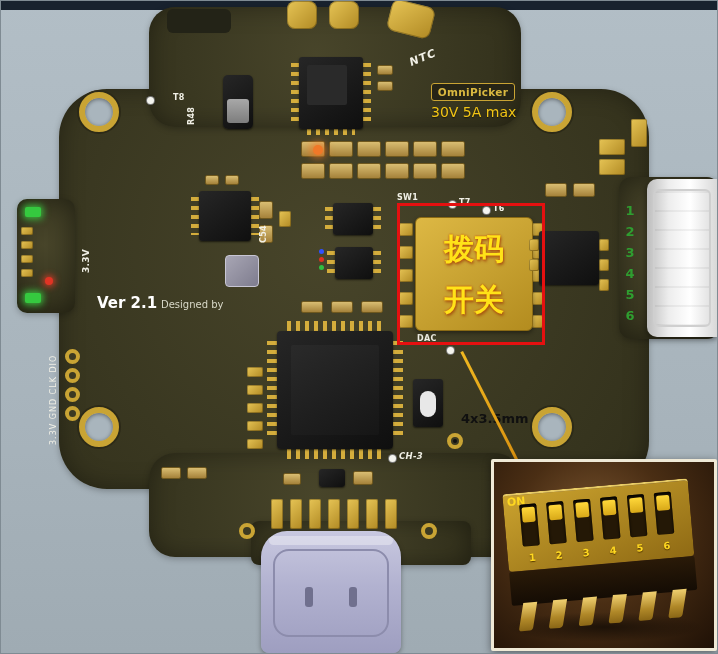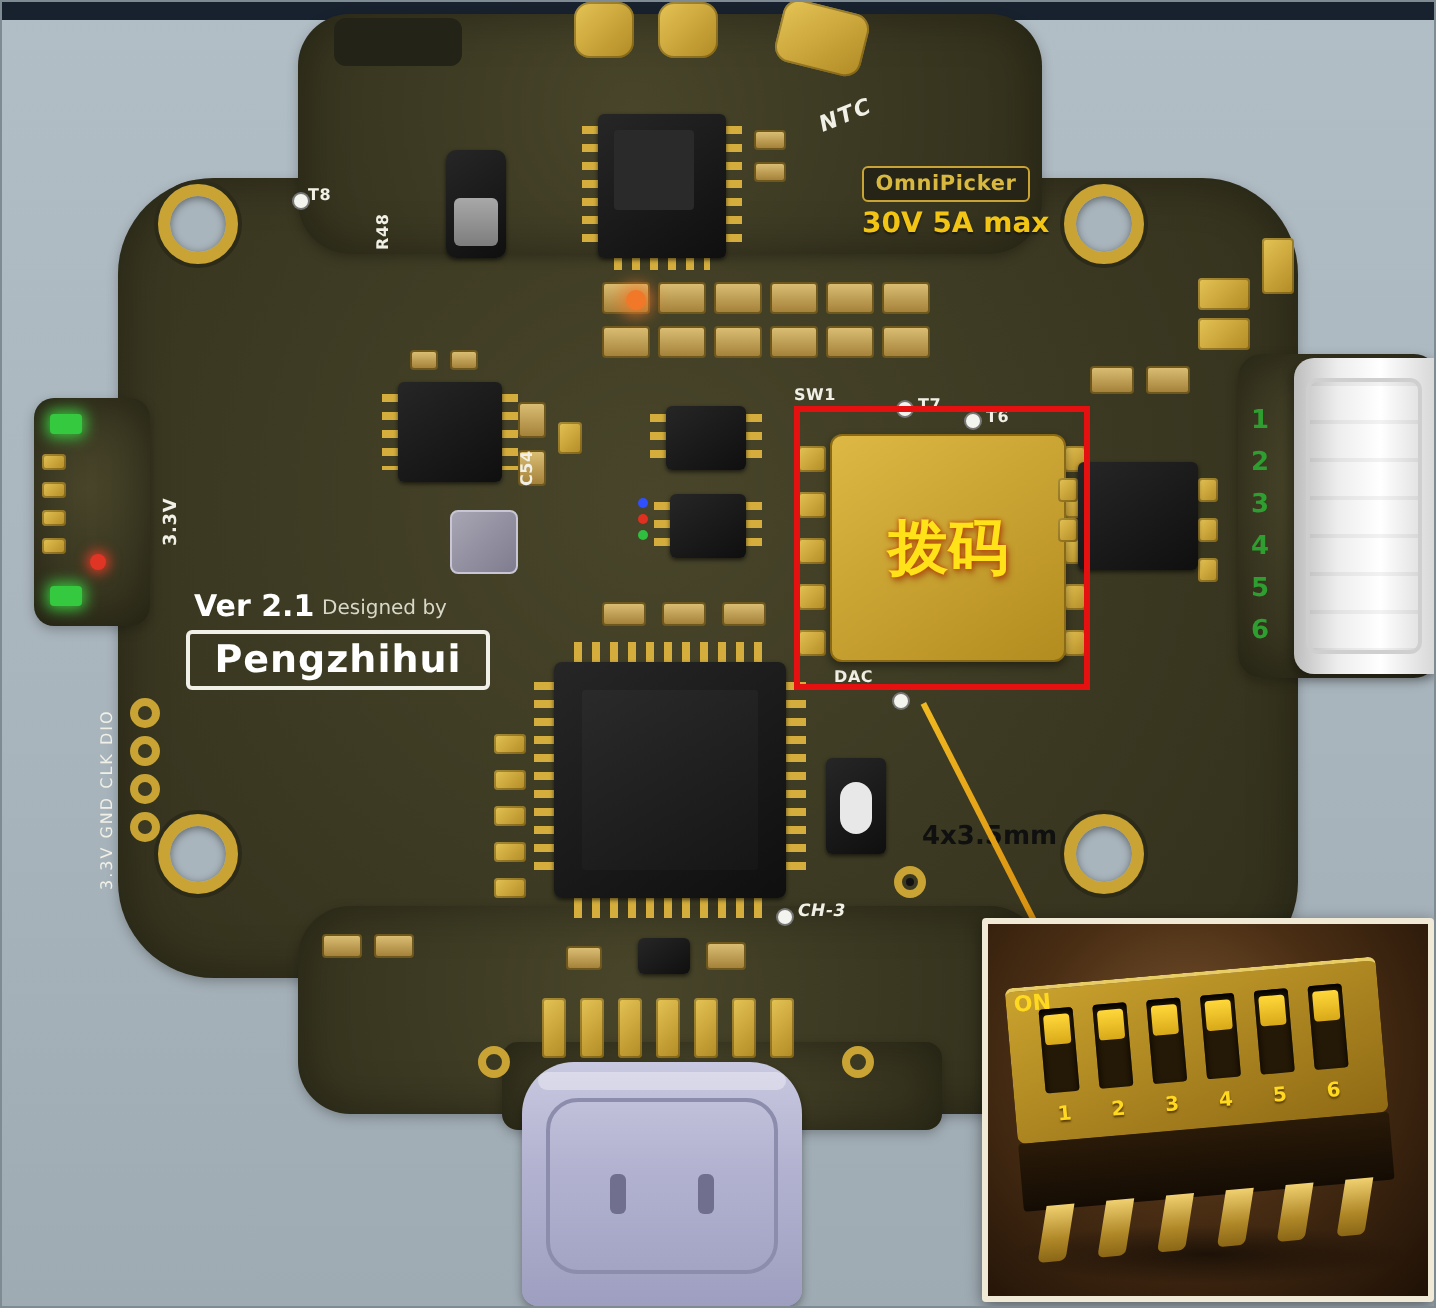--- a/index.html
+++ b/index.html
@@ -145,58 +145,57 @@
   <div class="a pad" style="left:20px;top:268px;width:12px;height:8px"></div>
 
   <div class="a goldring" style="left:64px;top:348px;width:15px;height:15px"></div>
   <div class="a goldring" style="left:64px;top:367px;width:15px;height:15px"></div>
   <div class="a goldring" style="left:64px;top:386px;width:15px;height:15px"></div>
   <div class="a goldring" style="left:64px;top:405px;width:15px;height:15px"></div>
   <div class="a lbl vt" style="left:48px;top:444px;font-size:8px;font-weight:normal;letter-spacing:1px">3.3V GND CLK DIO</div>
   <div class="a lbl vt" style="left:80px;top:272px">3.3V</div>
 
   <div class="a tp" style="left:146px;top:96px"></div>
-  <div class="a lbl" style="left:153px;top:92px;font-size:8px">T8</div>
+  <div class="a lbl" style="left:172px;top:92px;font-size:8px">T8</div>
   <div class="a lbl vt" style="left:186px;top:124px;font-size:8px">R48</div>
   <div class="a lbl vt" style="left:258px;top:242px;font-size:8px">C54</div>
   <div class="a lbl" style="left:396px;top:192px;font-size:8px">SW1</div>
   <div class="a tp" style="left:446px;top:86px"></div>
   <div class="a lbl" style="left:456px;top:83px;font-size:8px">T5</div>
   <div class="a tp" style="left:448px;top:200px"></div>
   <div class="a lbl" style="left:458px;top:197px;font-size:8px">T7</div>
   <div class="a tp" style="left:482px;top:206px"></div>
   <div class="a lbl" style="left:492px;top:203px;font-size:8px">T6</div>
   <div class="a lbl" style="left:408px;top:50px;transform:rotate(-22deg);font-style:italic;font-size:11px;letter-spacing:1px">NTC</div>
   <div class="a lbl" style="left:416px;top:333px;font-size:8px">DAC</div>
   <div class="a tp" style="left:446px;top:346px"></div>
   <div class="a tp" style="left:388px;top:454px"></div>
   <div class="a lbl" style="left:398px;top:450px;font-size:8.5px;font-style:italic">CH-3</div>
 
   <div class="a flexc" style="left:430px;top:82px;width:84px;height:18px;background:#262416;border:1px solid #c9a434;border-radius:3px;
        color:#d9b840;font-weight:bold;font-size:10.5px;letter-spacing:.3px">OmniPicker</div>
-  <div class="a" style="left:430px;top:103px;color:#f2c515;font-weight:bold;font-size:14px;text-shadow:0 1px 1px rgba(0,0,0,.5)">30V 5A max</div>
+  <div class="a" style="left:430px;top:103px;color:#f2c515;font-weight:normal;font-size:14px;text-shadow:0 1px 1px rgba(0,0,0,.5)">30V 5A max</div>
 
   <div class="a" style="left:96px;top:293px;color:#ffffff;font-weight:bold;font-size:15px">Ver 2.1</div>
   <div class="a" style="left:160px;top:298px;color:#d8d8c8;font-size:10px">Designed by</div>
-  <div class="a flexc" style="left:92px;top:314px;width:152px;height:30px;border:2px solid #f0f0e8;border-radius:3px;
-       color:#ffffff;font-weight:bold;font-size:19px;letter-spacing:.5px">Pengzhihui</div>
 
   <div class="a pad" style="left:398px;top:222px;width:14px;height:13px"></div>
   <div class="a pad" style="left:398px;top:245px;width:14px;height:13px"></div>
   <div class="a pad" style="left:398px;top:268px;width:14px;height:13px"></div>
   <div class="a pad" style="left:398px;top:291px;width:14px;height:13px"></div>
   <div class="a pad" style="left:398px;top:314px;width:14px;height:13px"></div>
   <div class="a pad" style="left:531px;top:222px;width:11px;height:13px"></div>
   <div class="a pad" style="left:531px;top:245px;width:11px;height:13px"></div>
   <div class="a pad" style="left:531px;top:268px;width:11px;height:13px"></div>
   <div class="a pad" style="left:531px;top:291px;width:11px;height:13px"></div>
   <div class="a pad" style="left:531px;top:314px;width:11px;height:13px"></div>
   <div class="a flexc" style="left:414px;top:216px;width:118px;height:114px;border-radius:6px;flex-direction:column;gap:18px;
        background:linear-gradient(145deg,#ddb844,#b38c1f);border:1px solid #8a6a14;box-shadow:0 2px 4px rgba(0,0,0,.4)">
     <span style="color:#ffe318;font-weight:bold;font-size:30px;line-height:1.1;text-shadow:0 0 2px #c43d00,1px 2px 3px rgba(140,40,0,.6)">拨码</span>
+    <span style="color:#ffe318;font-weight:bold;font-size:30px;line-height:1.1;text-shadow:0 0 2px #c43d00,1px 2px 3px rgba(140,40,0,.6)">开关</span>
   </div>
   <div class="a" style="left:396px;top:202px;width:148px;height:142px;border:3px solid #e51010;z-index:4"></div>
 
   <div class="a" style="left:462px;top:350px;width:126px;height:3px;background:linear-gradient(90deg,#f0b820,#d89010);
        transform:rotate(63deg);transform-origin:0 0;z-index:5"></div>
 
   <div class="a" style="left:460px;top:410px;color:#101010;font-weight:bold;font-size:13px">4x3.5mm</div>
   <div class="a goldring" style="left:446px;top:432px;width:16px;height:16px">
     <span style="position:absolute;left:2px;top:2px;width:4px;height:4px;border-radius:50%;background:#111"></span>
   </div>

